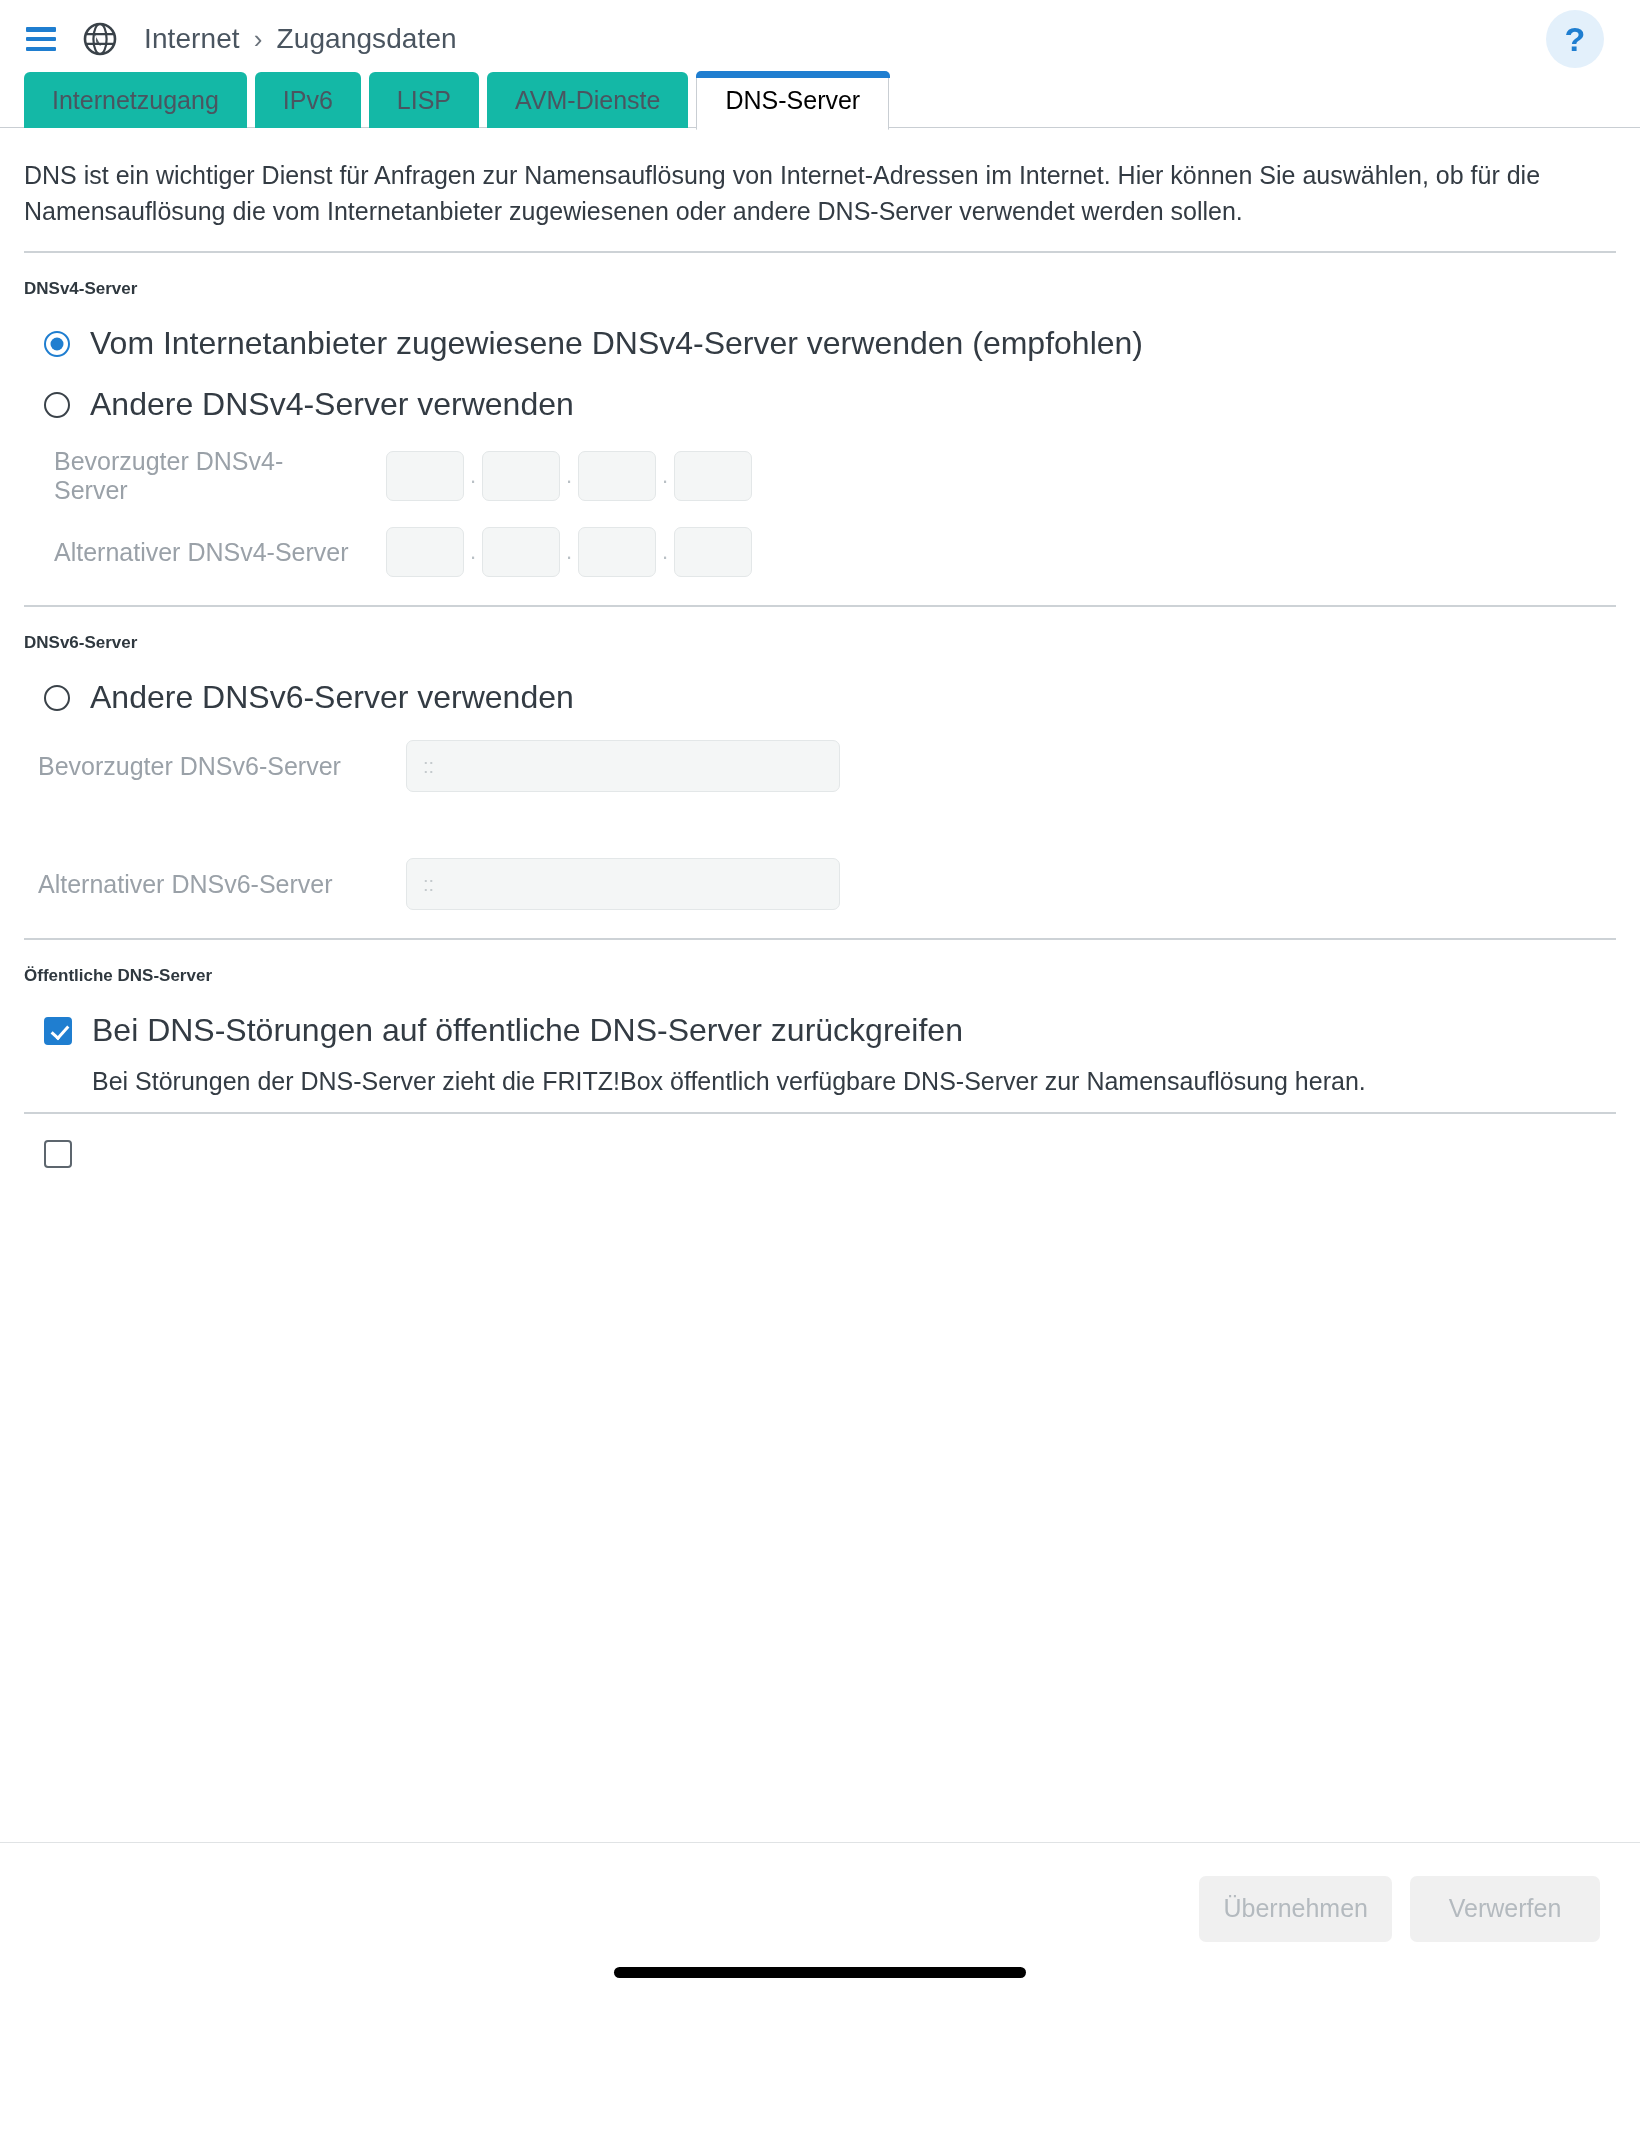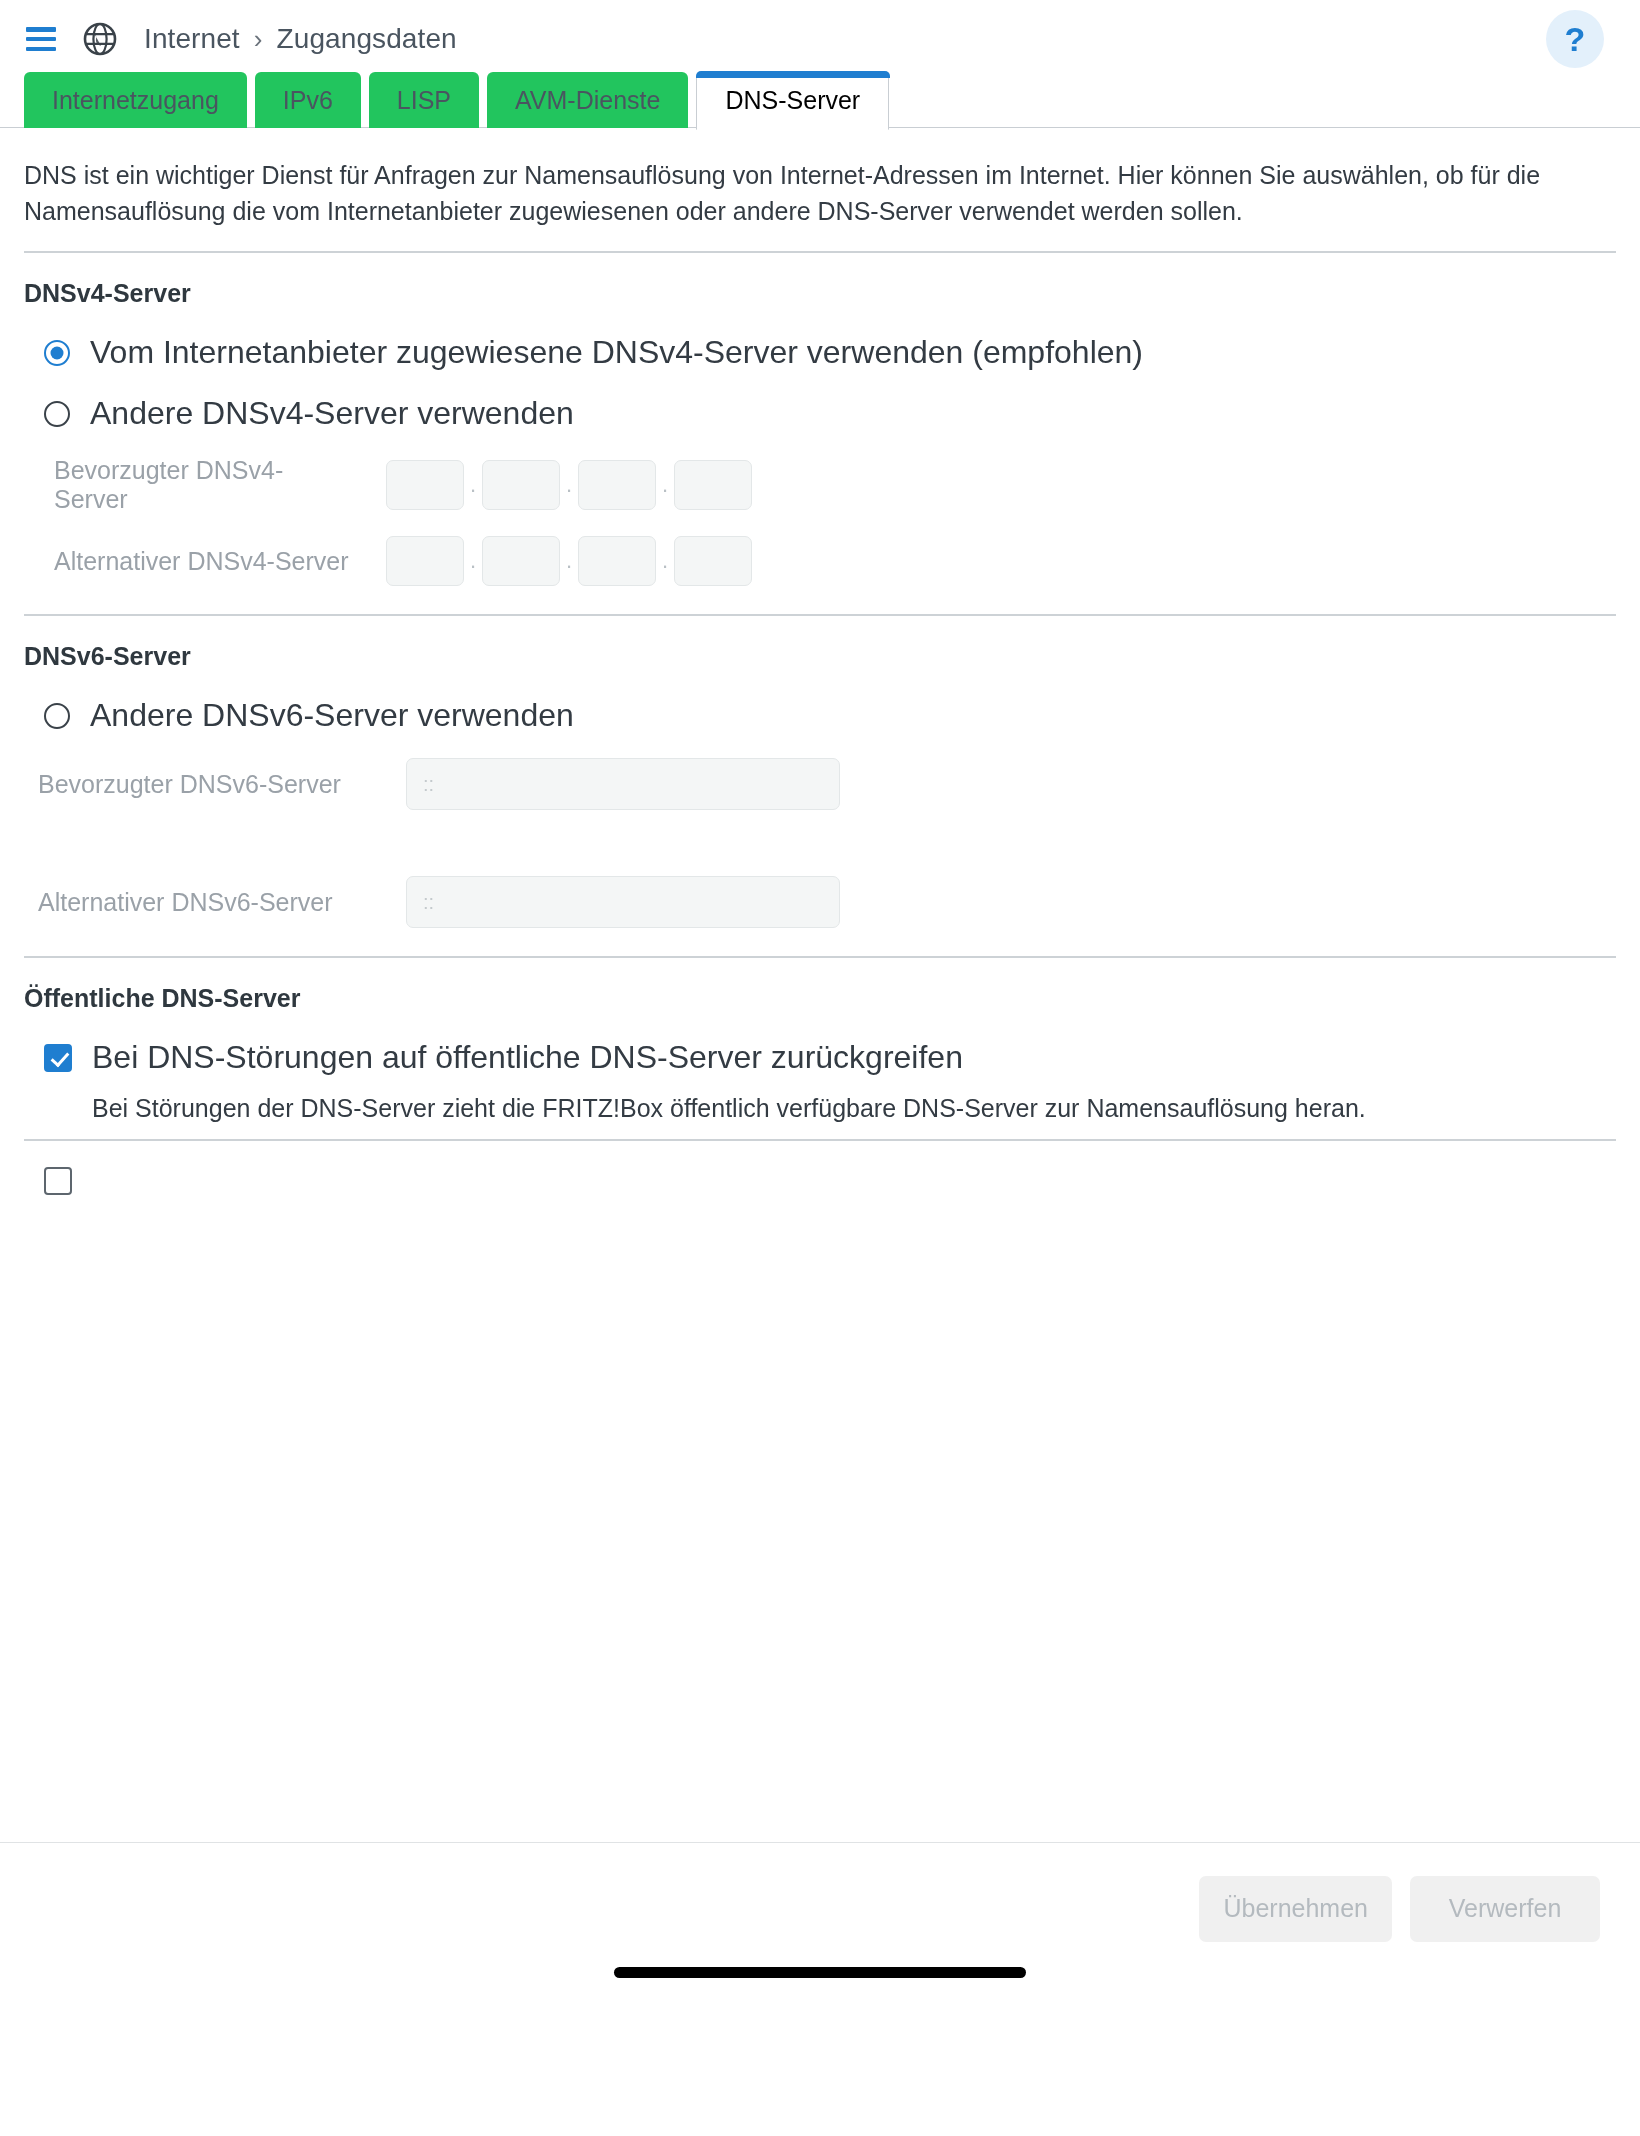--- a/index.html
+++ b/index.html
@@ -67,21 +67,21 @@
     content: ""; position: absolute;
     left: 0; right: 0; bottom: 0;
     height: 1.5px; background: #c9ced3;
   }
   .tab {
     position: relative;
     height: 56px;
     display: flex; align-items: center; justify-content: center;
     padding: 0 28px;
     font-size: 25px; color: #4a5560;
-    background: #22c55e;
+    background: #14b8a6;
     border-radius: 6px 6px 0 0;
     margin-right: 8px;
     cursor: pointer;
     white-space: nowrap;
     z-index: 1;
   }
   .tab.active {
     background: #ffffff;
     color: #000000;
     border: 1.5px solid #c9ced3;
@@ -109,21 +109,21 @@
     padding: 30px 0 22px 0;
     max-width: 1580px;
   }
   .rule {
     height: 0; border: 0;
     border-top: 2px solid #cdd2d6;
     margin: 0;
   }
   .section { padding: 26px 0 6px 0; }
   .section-title {
-    font-size: 25px; font-weight: bold; color: #2f383f;
+    font-size: 17px; font-weight: bold; color: #2f383f;
     margin-bottom: 26px;
   }
 
   
   .opt-row {
     display: flex; align-items: center;
     margin: 0 0 24px 20px;
     cursor: pointer;
   }
   .radio {

